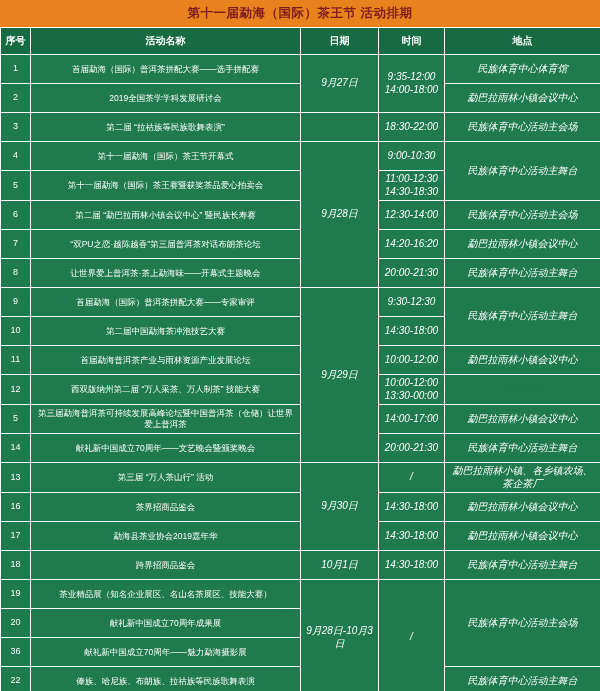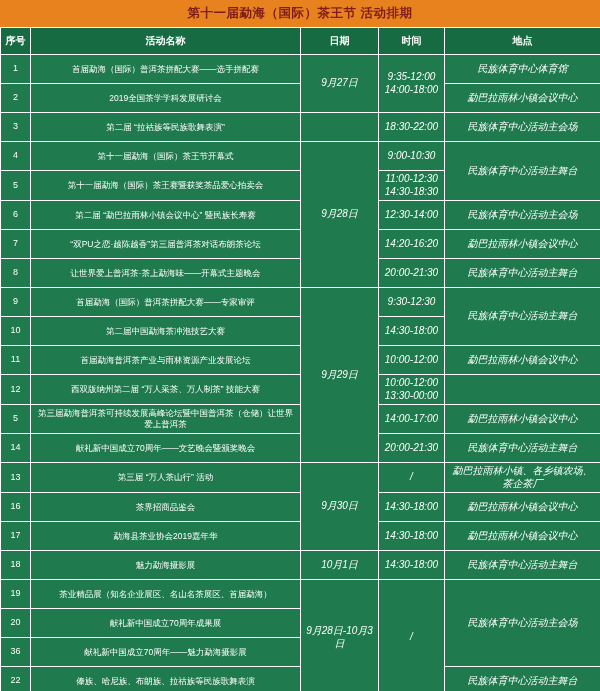--- a/index.html
+++ b/index.html
@@ -237,29 +237,29 @@
 
       <tr>
         <td class="cell-no">17</td>
         <td class="cell-name">勐海县茶业协会2019嘉年华</td>
         <td class="cell-time">14:30-18:00</td>
         <td class="cell-place">勐巴拉雨林小镇会议中心</td>
       </tr>
 
       <tr>
         <td class="cell-no">18</td>
-        <td class="cell-name">魅力勐海摄影展</td>
+        <td class="cell-name">跨界招商品鉴会</td>
         <td class="cell-date">10月1日</td>
         <td class="cell-time">14:30-18:00</td>
         <td class="cell-place">民族体育中心活动主舞台</td>
       </tr>
 
       <tr>
         <td class="cell-no">19</td>
-        <td class="cell-name">茶业精品展（知名企业展区、名山名茶展区、首届勐海）</td>
+        <td class="cell-name">茶业精品展（知名企业展区、名山名茶展区、技能大赛）</td>
         <td class="cell-date" rowspan="4">9月28日-10月3日</td>
         <td class="cell-time" rowspan="4">/</td>
         <td class="cell-place" rowspan="3">民族体育中心活动主会场</td>
       </tr>
 
       <tr>
         <td class="cell-no">20</td>
         <td class="cell-name">献礼新中国成立70周年成果展</td>
       </tr>
 

